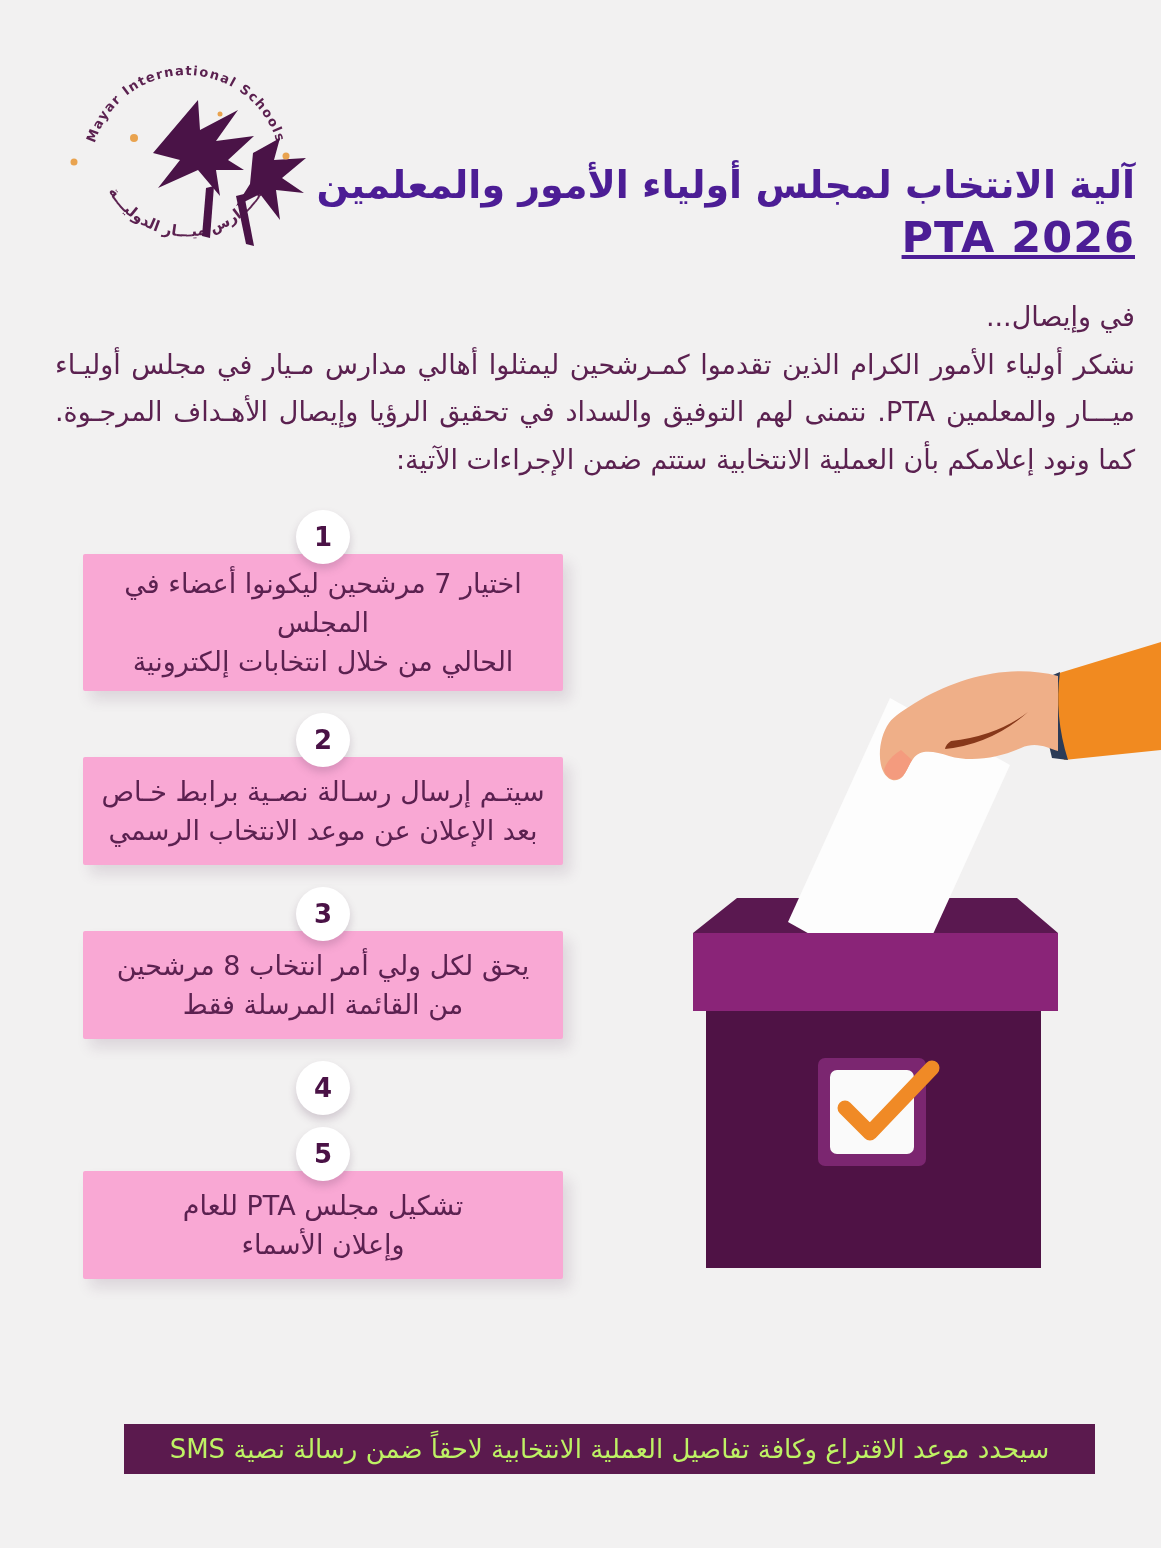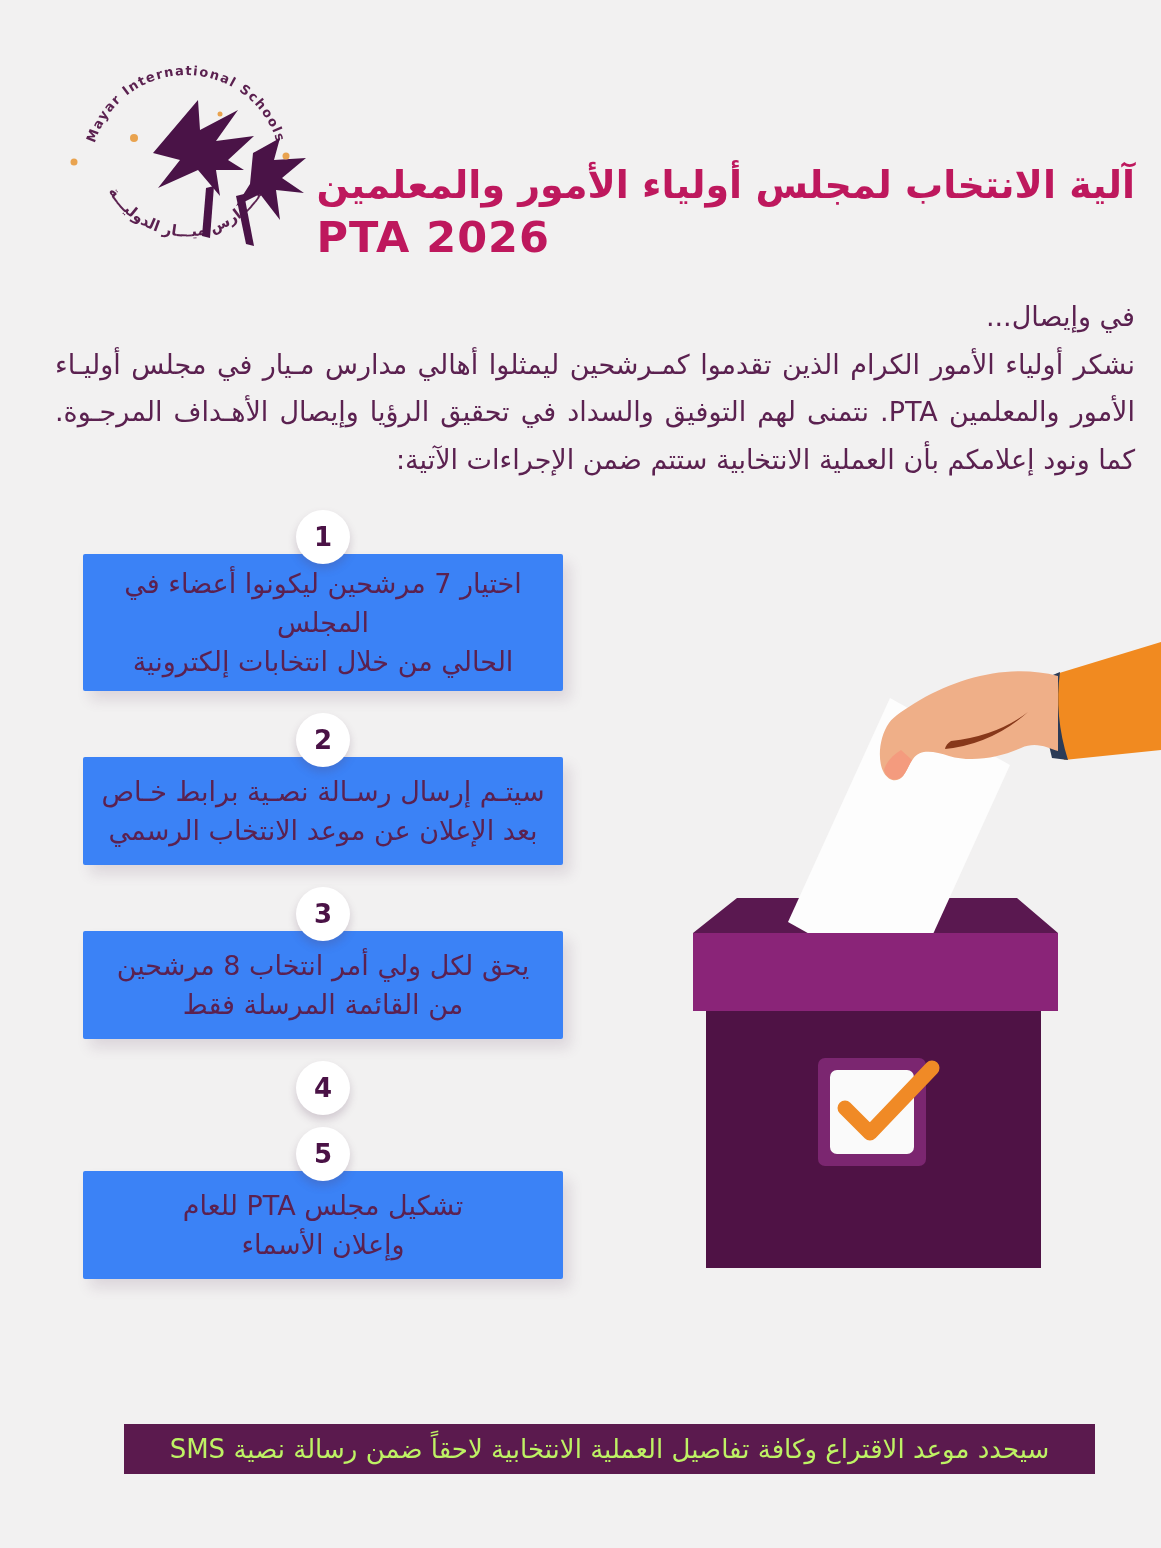--- a/index.html
+++ b/index.html
@@ -7,42 +7,42 @@
   .page {
     position:relative; width:1161px; height:1548px; margin:0 auto;
     background:#F2F1F1; overflow:hidden;
     font-family:"DejaVu Sans", sans-serif;
   }
 
   
   .logo { position:absolute; left:58px; top:38px; width:256px; height:212px; }
 
   
-  .title-block { position:absolute; top:156px; right:26px; color:#be185d; }
+  .title-block { position:absolute; top:156px; right:26px; text-align:right; color:#4c1d95; }
   .title-l1 { font-size:38px; font-weight:bold; line-height:58px; direction:rtl; }
-  .title-l2 { font-size:43px; font-weight:bold; line-height:46px; letter-spacing:1px; }
+  .title-l2 { font-size:43px; font-weight:bold; line-height:46px; letter-spacing:1px;text-decoration:underline; }
 
   
   .intro { position:absolute; top:293px; right:26px; left:55px; direction:rtl;
            color:#5B2150; font-size:27px; line-height:47.5px; }
   .intro-line.just { text-align:justify; text-align-last:justify; }
 
   
   .steps { position:absolute; left:83px; top:510px; width:480px;
            display:flex; flex-direction:column; gap:22px; }
   .step { display:flex; flex-direction:column; align-items:center; }
   .step-circle {
     width:54px; height:54px; border-radius:50%; background:#ffffff;
     box-shadow:0 5px 9px rgba(90,60,90,0.22);
     display:flex; align-items:center; justify-content:center;
     font-size:26px; font-weight:bold; color:#4A1246;
     position:relative; z-index:2; margin-bottom:-10px;
   }
   .step-card {
-    width:100%; min-height:108px; background:#3b82f6; border-radius:2px;
+    width:100%; min-height:108px; background:#f9a8d4; border-radius:2px;
     box-shadow:7px 9px 14px rgba(90,60,90,0.14);
     display:flex; align-items:center; justify-content:center;
     direction:rtl; text-align:center; color:#5B2150;
     font-size:27px; line-height:39px; padding:10px 18px;
   }
   .step-text { white-space:pre-line; }
 
   
   .illus { position:absolute; left:660px; top:600px; width:501px; height:700px; }
 
@@ -84,21 +84,21 @@
   </svg>
 
   <div class="title-block">
     <div class="title-l1">آلية الانتخاب لمجلس أولياء الأمور والمعلمين</div>
     <div class="title-l2">PTA 2026</div>
   </div>
 
   <div class="intro">
     <div class="intro-line">في وإيصال...</div>
     <div class="intro-line just">نشكر أولياء الأمور الكرام الذين تقدموا كمـرشحين ليمثلوا أهالي مدارس مـيار في مجلس أوليـاء</div>
-    <div class="intro-line just">الأمور والمعلمين PTA. نتمنى لهم التوفيق والسداد في تحقيق الرؤيا وإيصال الأهـداف المرجـوة.</div>
+    <div class="intro-line just">ميـــار والمعلمين PTA. نتمنى لهم التوفيق والسداد في تحقيق الرؤيا وإيصال الأهـداف المرجـوة.</div>
     <div class="intro-line">كما ونود إعلامكم بأن العملية الانتخابية ستتم ضمن الإجراءات الآتية:</div>
   </div>
 
   <div class="steps">
     <div class="step">
       <div class="step-circle">1</div>
       <div class="step-card">
         <span class="step-text">اختيار 7 مرشحين ليكونوا أعضاء في المجلس
 الحالي من خلال انتخابات إلكترونية</span>
       </div>

